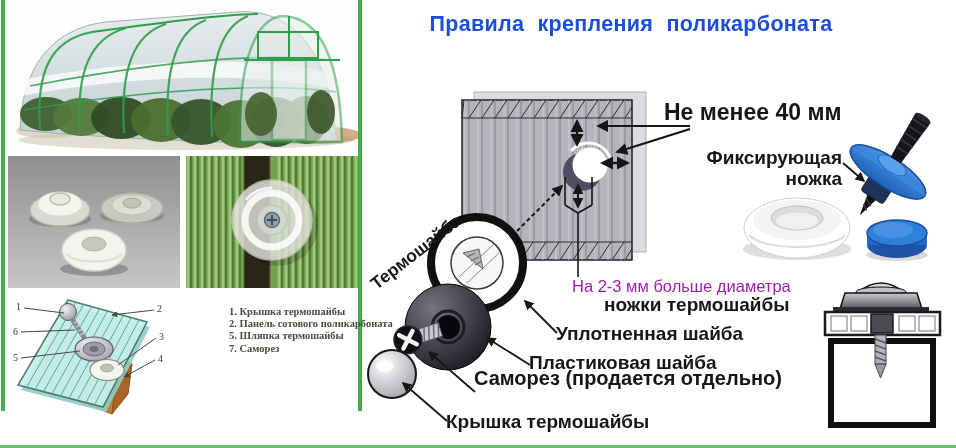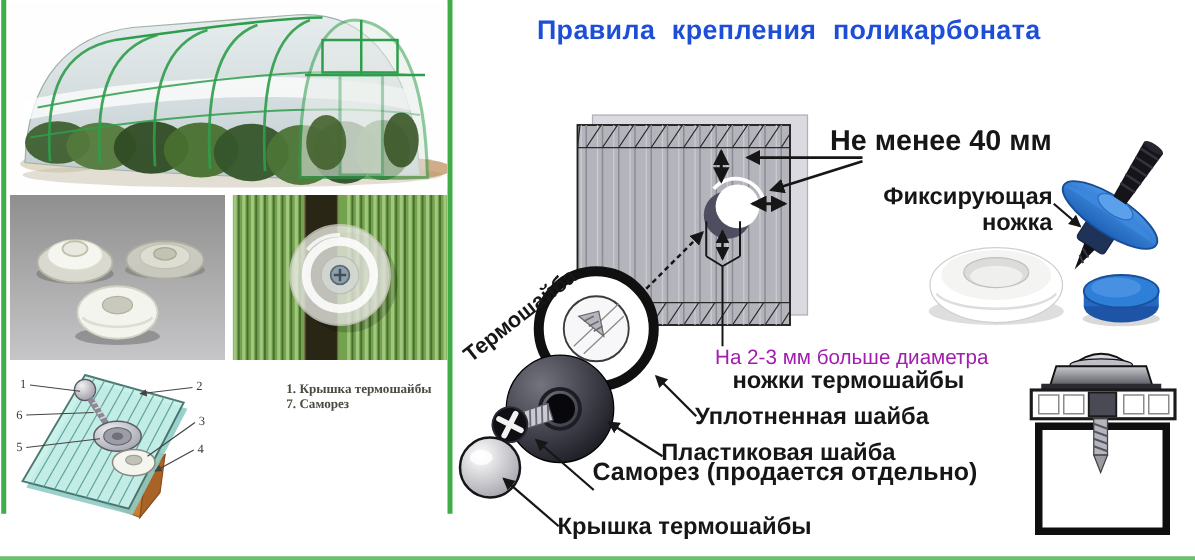--- a/index.html
+++ b/index.html
@@ -184,20 +184,22 @@
         <text x="5" y="43">6</text>
         <text x="151" y="48">3</text>
         <text x="5" y="69">5</text>
         <text x="150" y="70">4</text>
       </g>
     </svg>
   </div>
 
   <div class="legend">
     <div class="lg-row"><span>1.</span> <span>Крышка термошайбы</span></div>
+    <div class="lg-row"><span>2.</span> <span>Панель сотового поликарбоната</span></div>
+    <div class="lg-row"><span>5.</span> <span>Шляпка термошайбы</span></div>
     <div class="lg-row"><span>7.</span> <span>Саморез</span></div>
   </div>
 
   <h1 class="title" style="margin:0;">
     <span class="l1">Правила крепления поликарбоната</span>
   </h1>
 
   <svg class="abs" style="left:365px;top:85px;" width="591" height="363" viewBox="0 0 591 363">
     <defs>
       <marker id="ah" viewBox="0 0 10 10" refX="8.5" refY="5" markerWidth="5.5" markerHeight="5.5" orient="auto-start-reverse">
@@ -342,20 +344,20 @@
   <div class="lbl" style="left:664px;top:100px;font-size:23px;">Не менее 40 мм</div>
 
   <div class="lbl" style="left:700px;top:147px;width:142px;text-align:right;font-size:19px;line-height:21px;">
     <span style="display:block;">Фиксирующая</span>
     <span style="display:block;">ножка</span>
   </div>
 
   <div class="lbl rot-lbl" style="left:350px;top:243px;width:132px;text-align:center;font-size:17.5px;">Термошайба</div>
 
   <div class="lbl" style="left:572px;top:278px;font-size:16.5px;font-weight:400;color:#a21caf;">На 2-3 мм больше диаметра</div>
-  <div class="lbl" style="left:586px;top:295px;font-size:19px;">ножки термошайбы</div>
+  <div class="lbl" style="left:604px;top:295px;font-size:19px;">ножки термошайбы</div>
 
   <div class="lbl" style="left:556px;top:324px;font-size:19px;">Уплотненная шайба</div>
   <div class="lbl" style="left:529px;top:353px;font-size:19px;">Пластиковая шайба</div>
   <div class="lbl" style="left:474px;top:368px;font-size:20px;">Саморез (продается отдельно)</div>
   <div class="lbl" style="left:446px;top:412px;font-size:19px;">Крышка термошайбы</div>
 
 </figure>
 
 </body></html>

